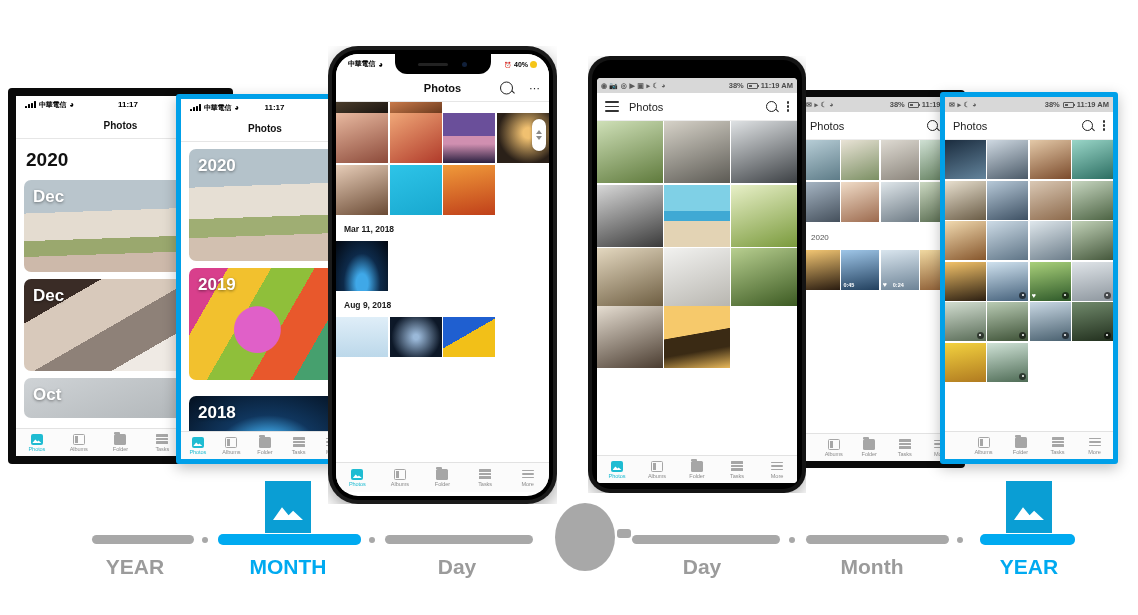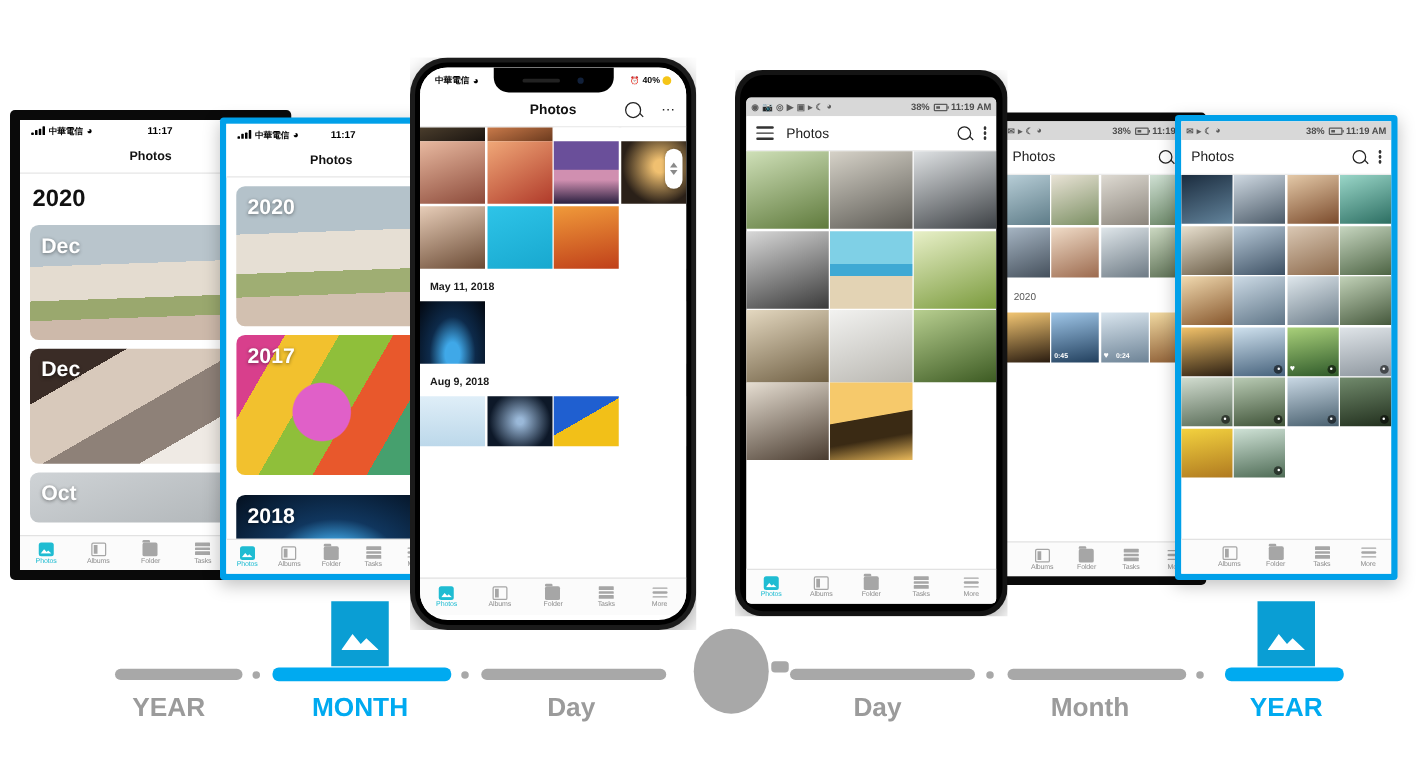--- a/index.html
+++ b/index.html
@@ -254,21 +254,21 @@
             <span class="mag"></span>
           </span>
       </div>
 
       <div class="bigcard" style="height:112px;background:linear-gradient(178deg,#b4c2ca 0 33%,#e6dfd4 33% 60%,#9fae73 60% 76%,#d2c0b0 76% 100%);">
         <span class="cap">2020</span>
       </div>
       <div class="bigcard" style="height:112px;background:
           radial-gradient(circle at 45% 55%,#e060c8 0 22%,transparent 23%),
           linear-gradient(120deg,#d83f8c 0 18%,#f2c12e 18% 38%,#8fbf3a 38% 58%,#e8582c 58% 78%,#46a06e 78% 100%);">
-        <span class="cap">2017</span>
+        <span class="cap">2019</span>
       </div>
       <div class="bigcard" style="height:48px;background:radial-gradient(ellipse at 52% 110%,#3fa8e8 0 18%,#10365e 45%,#04101f 100%);margin-top:16px;">
         <span class="cap">2018</span>
       </div>
 
       <div class="tabbar">
         <div class="tab active">
           <span class="ic ic-photos"></span>
           <span class="lbl">Photos</span>
           </div>
@@ -620,21 +620,21 @@
             <div class="cell" style="height:50px;background:linear-gradient(160deg,#2ec4e8,#18a8cf)"></div>
             <div class="cell" style="height:50px;background:linear-gradient(170deg,#f09a3a,#c0401a)"></div>
             <div class="cell" style="height:50px;background:#fff"></div>
           </div>
           <div class="scrollthumb" style="top:6px;">
             <b class="up"></b>
               <b class="dn"></b>
           </div>
         </div>
 
-        <div class="datehdr">May 11, 2018</div>
+        <div class="datehdr">Mar 11, 2018</div>
         <div class="grid" style="grid-template-columns:repeat(4,1fr);">
           <div class="cell" style="height:50px;background:radial-gradient(ellipse at 50% 85%,#3fa8e8 0 16%,#0d2a4a 50%,#03070f 100%)"></div>
           <div class="cell" style="height:50px;background:#fff"></div>
           <div class="cell" style="height:50px;background:#fff"></div>
           <div class="cell" style="height:50px;background:#fff"></div>
         </div>
 
         <div class="datehdr">Aug 9, 2018</div>
         <div class="grid" style="grid-template-columns:repeat(4,1fr);">
           <div class="cell" style="height:40px;background:linear-gradient(180deg,#dfeef8,#bcd8ea)"></div>

